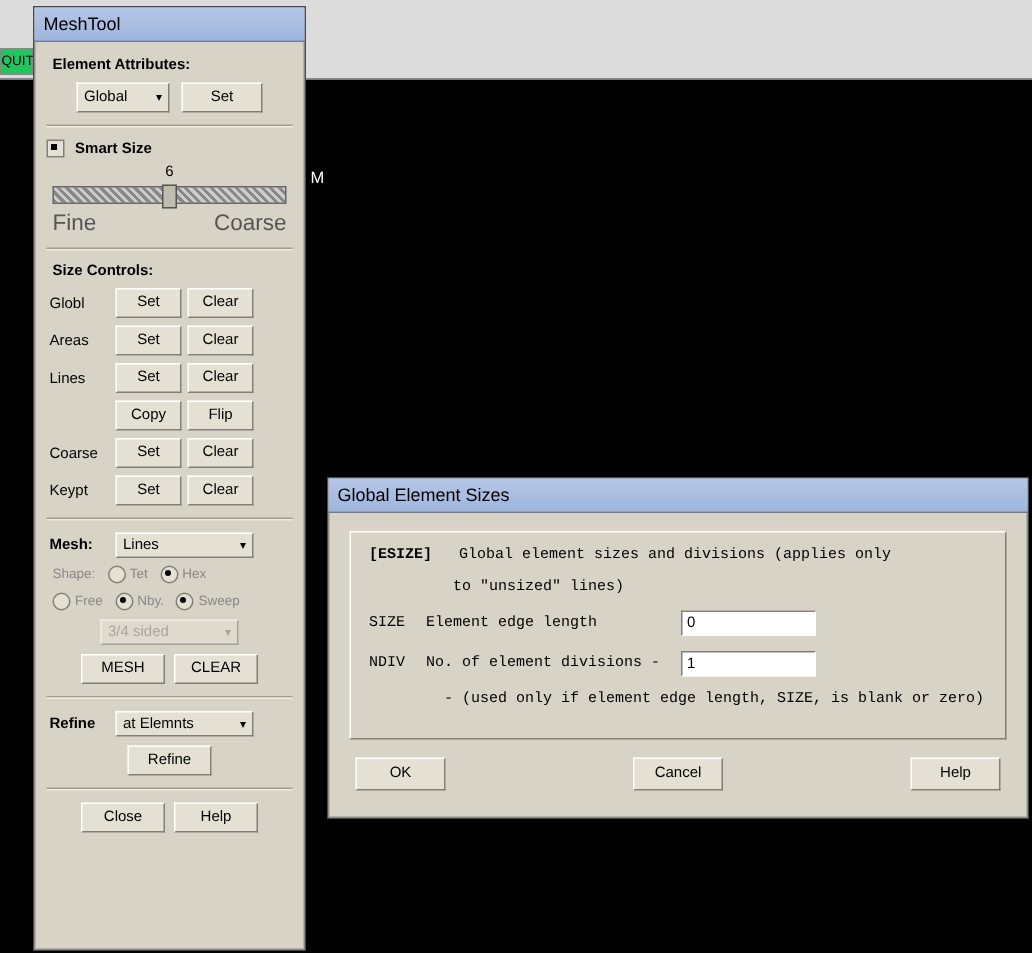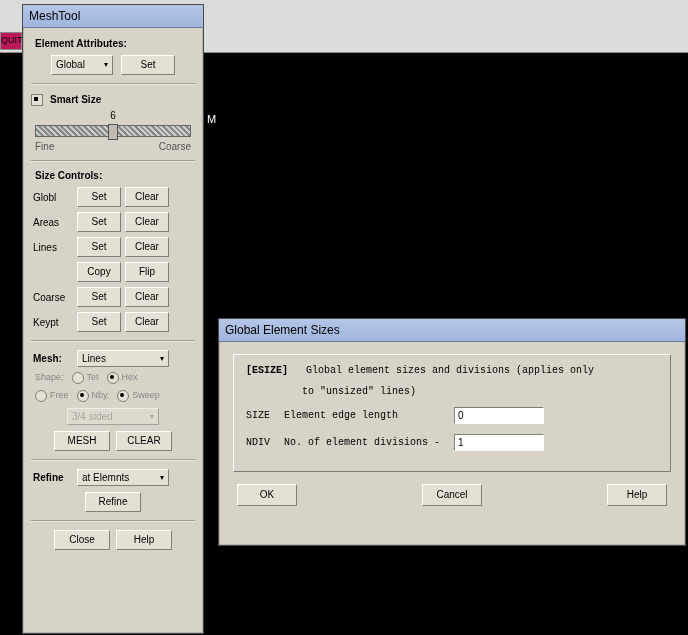--- a/index.html
+++ b/index.html
@@ -17,21 +17,21 @@
     position: absolute;
     top: 0; left: 0; right: 0;
     height: 52px;
     background: #dcdcdc;
     border-bottom: 1px solid #888;
   }
   .quit-btn {
     position: absolute;
     top: 32px; left: 0px;
     width: 20px; height: 16px;
-    background: #be185d;
+    background: #22c55e;
     border: 1px solid #888;
     font-size: 9px;
     text-align: center;
     line-height: 14px;
   }
   .m-letter {
     position: absolute;
     top: 113px; left: 207px;
     color: #fff;
     font-size: 11px;
@@ -134,21 +134,21 @@
     top: -2px;
     width: 8px; height: 14px;
     background: #c0bcb0;
     border: 1px solid #555;
     left: 50%;
     transform: translateX(-50%);
   }
   .slider-labels {
     display: flex;
     justify-content: space-between;
-    font-size: 10px;
+    font-size: 15px;
     color: #555;
     padding: 0 4px;
   }
   .slider-center {
     text-align: center;
     font-size: 10px;
   }
   .radio {
     display: inline-block;
     width: 10px; height: 10px;
@@ -366,20 +366,23 @@
       <div class="line" style="display:flex;align-items:center;">
         <span style="width:38px;">SIZE</span>
         <span style="flex:0 0 170px;">Element edge length</span>
         <input class="inp" value="0" style="">
       </div>
       <div class="line" style="display:flex;align-items:center;">
         <span style="width:38px;">NDIV</span>
         <span style="flex:0 0 170px;">No. of element divisions -</span>
         <input class="inp" value="1" style="">
       </div>
+      <div class="line" style="padding-left:50px;">
+        <span>- (used only if element edge length, SIZE, is blank or zero)</span>
+      </div>
     </div>
     <div class="ges-buttons">
       <div class="btn">OK</div>
       <div class="btn">Cancel</div>
       <div class="btn">Help</div>
     </div>
   </div>
 </div>
 
 </body></html>

